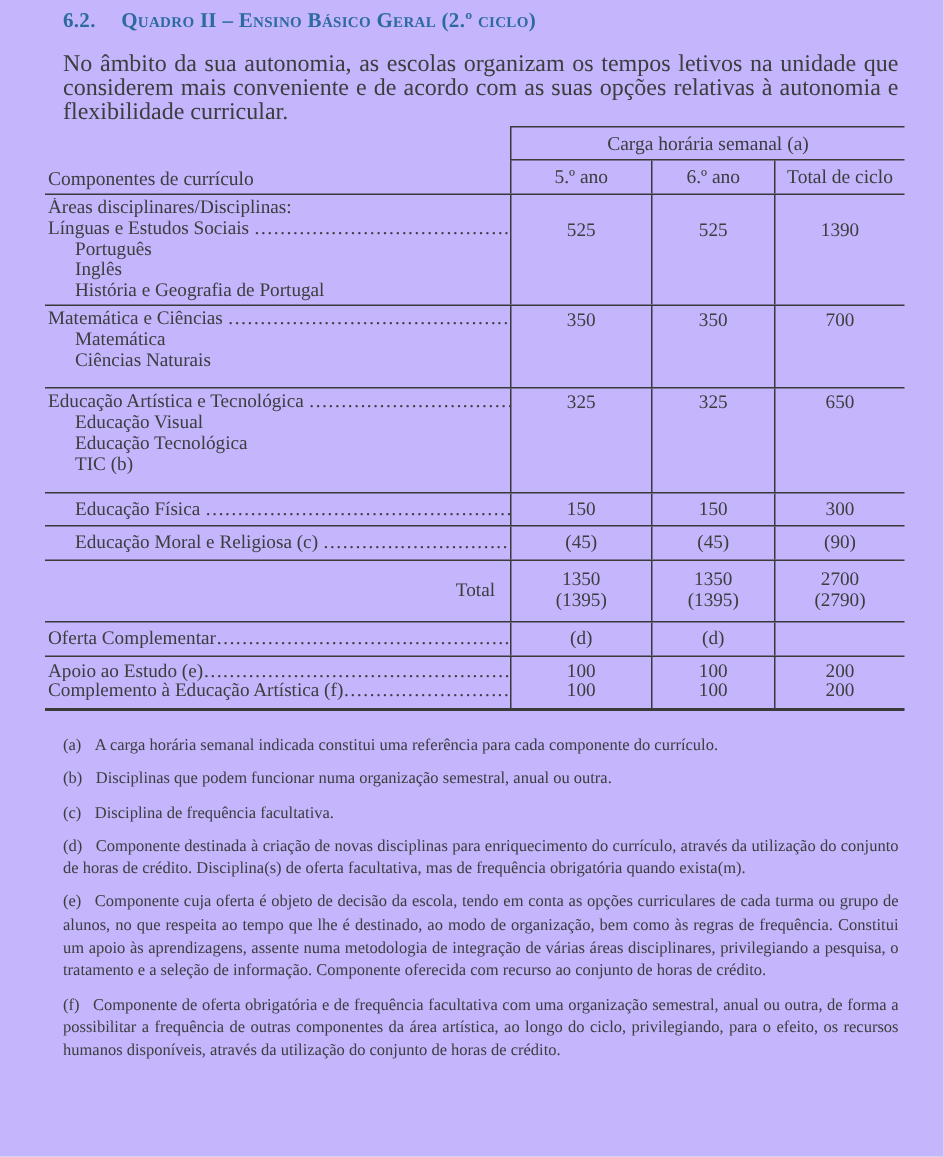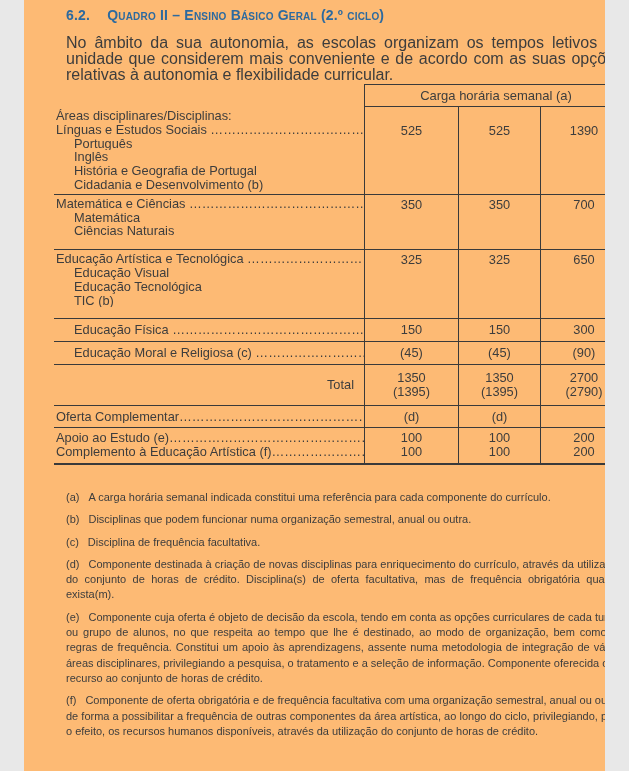--- a/index.html
+++ b/index.html
@@ -1,20 +1,20 @@
 <!DOCTYPE html>
 <html><head>
 <meta charset="utf-8">
 <style>
   * { margin:0; padding:0; box-sizing:border-box; }
   html,body { background:#e8e8e8; }
   .page {
-    position:relative; width:581px; height:771px; margin:0 auto;
-    background:#fdba74; overflow:hidden;
-    font-family:Liberation Sans, sans-serif; color:#3d3d3d;
+    position:relative; width:629px; height:771px; margin:0 auto;
+    background:#c4b5fd; overflow:hidden;
+    font-family:Liberation Serif, serif; color:#3d3d3d;
   }
   
   .heading {
     position:absolute; left:42px; top:7px; display:flex; gap:17px;
     color:#2d6a9f; font-weight:bold; font-size:14px;
     font-variant:small-caps; letter-spacing:.2px;
   }
   
   .intro {
     position:absolute; left:42px; top:35px; width:557px;
@@ -69,29 +69,34 @@
 
   <p class="intro">No âmbito da sua autonomia, as escolas organizam os tempos letivos na unidade que considerem mais conveniente e de acordo com as suas opções relativas à autonomia e flexibilidade curricular.</p>
 
   <div class="ctable">
 
     <div class="trow h1row">
       <div class="cell lab"></div>
       <div class="cell spancell">Carga horária semanal (a)</div>
     </div>
 
+    <div class="trow h2row">
+      <div class="cell lab">Componentes de currículo</div>
+      <div class="cell num c1">5.º ano</div>
+      <div class="cell num c2">6.º ano</div>
+      <div class="cell num c3">Total de ciclo</div>
+    </div>
 
     <div class="trow brow r0 vpad">
       <div class="cell lab">
         <div class="ln">Áreas disciplinares/Disciplinas:</div>
         <div class="ln">Línguas e Estudos Sociais ……………………………………………...</div>
         <div class="ln ind">Português</div>
         <div class="ln ind">Inglês</div>
         <div class="ln ind">História e Geografia de Portugal</div>
-        <div class="ln ind">Cidadania e Desenvolvimento (b)</div>
       </div>
       <div class="cell num c1">525</div>
       <div class="cell num c2">525</div>
       <div class="cell num c3">1390</div>
     </div>
 
     <div class="trow brow r1">
       <div class="cell lab">
         <div class="ln">Matemática e Ciências …………………………………………………</div>
         <div class="ln ind">Matemática</div>

